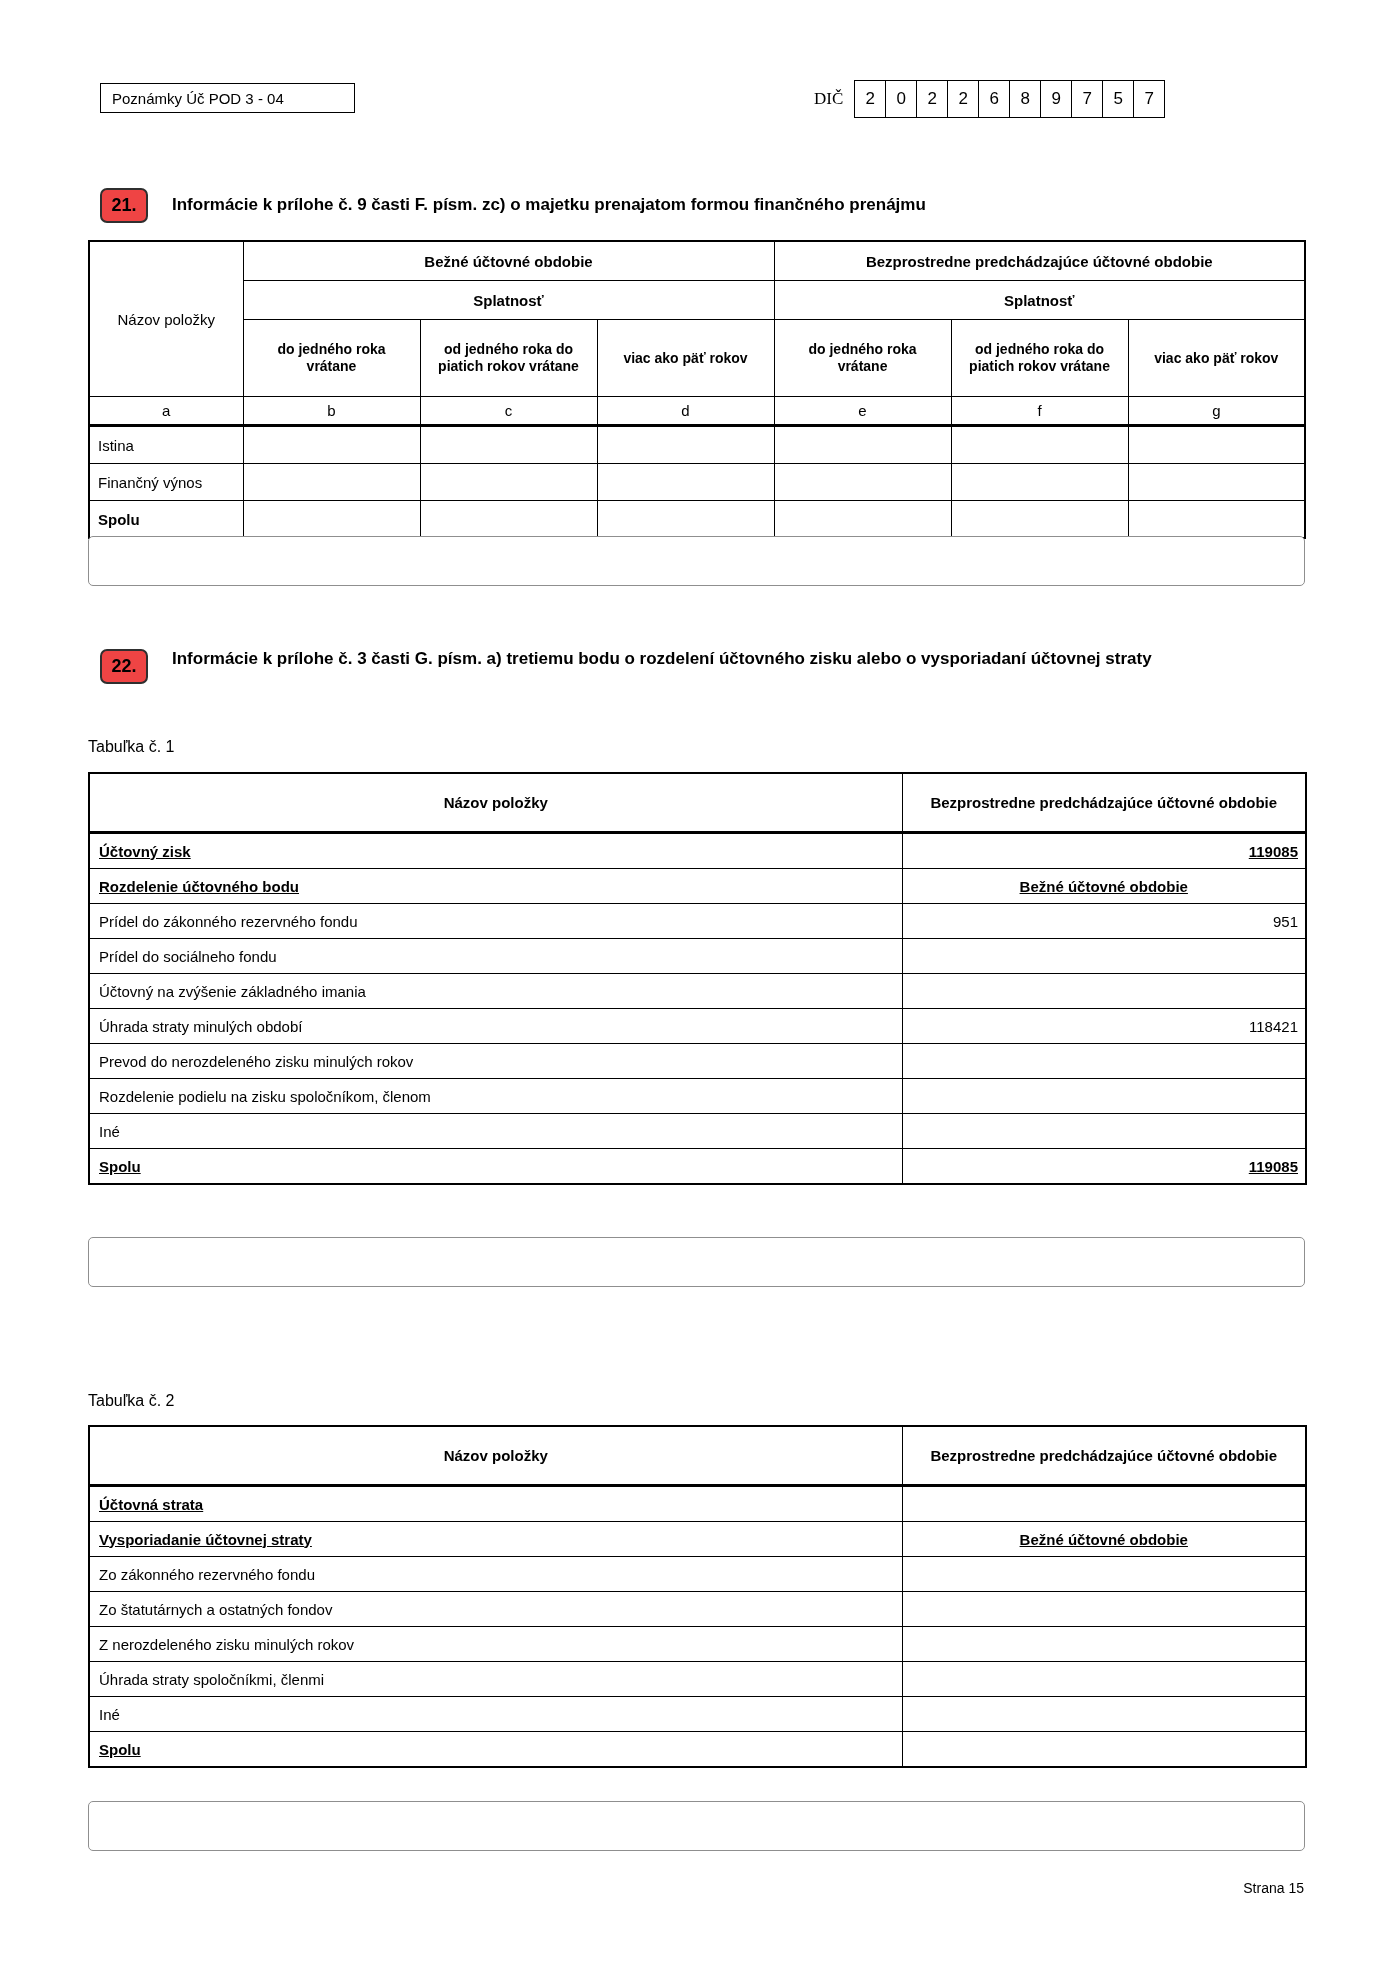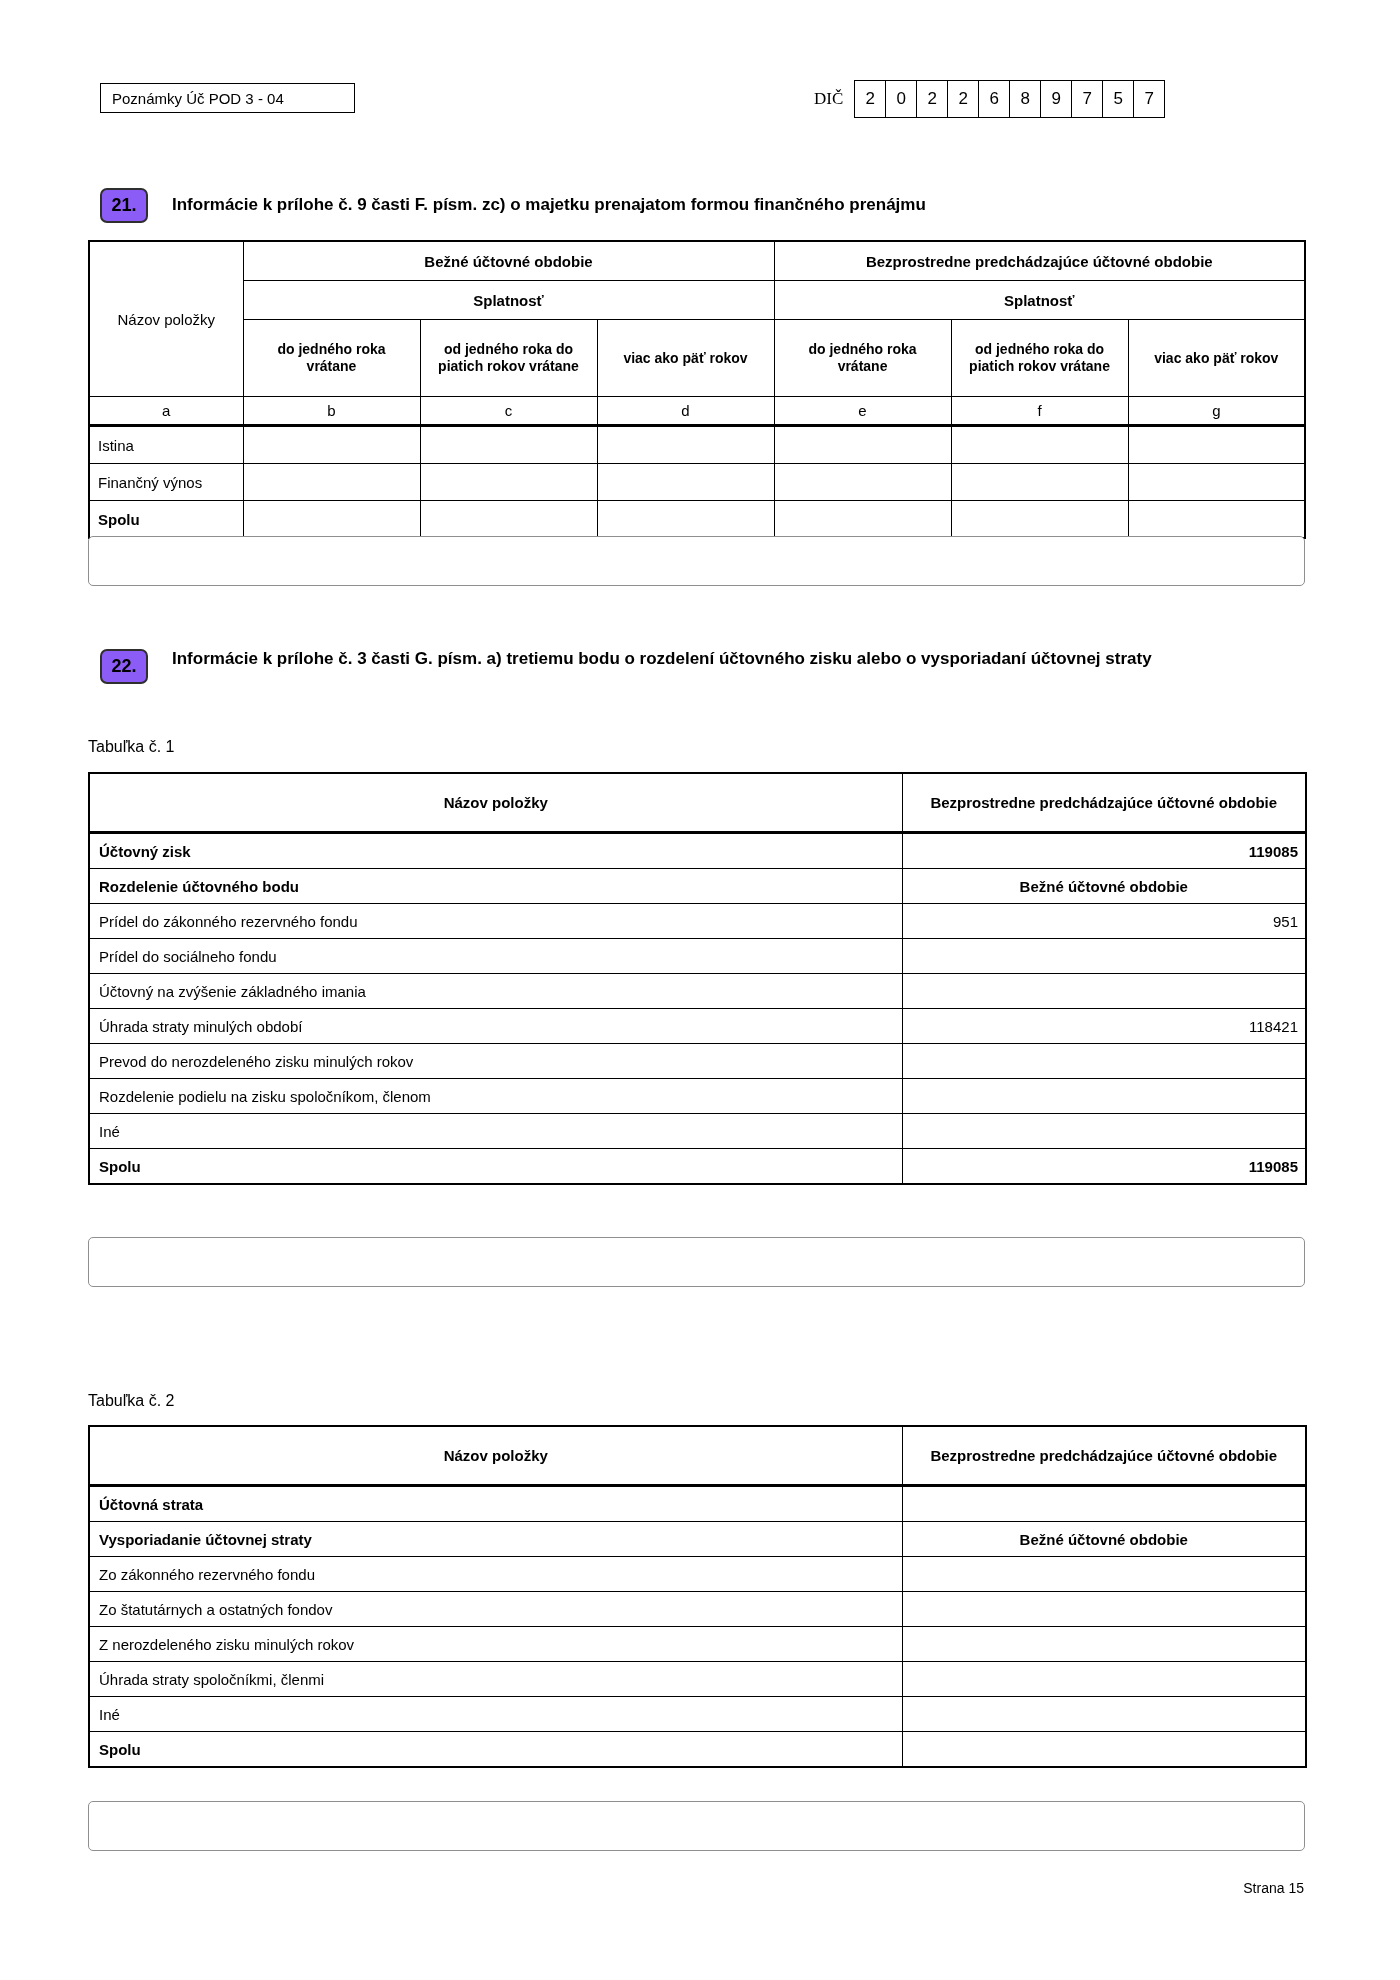--- a/index.html
+++ b/index.html
@@ -17,21 +17,21 @@
   .dic-label{font-family:"Liberation Serif",serif;font-size:17px;margin-right:11px;}
   .dic-cells{display:flex;}
   .dic-cell{
     width:30px;height:36px;border:1px solid #000;margin-left:-1px;
     display:flex;align-items:center;justify-content:center;font-size:17px;
   }
   .dic-cell:first-child{margin-left:0;}
   
   .sec-badge{
     position:absolute;left:100px;width:44px;height:31px;
-    background:#8b5cf6;border:2px solid #2f2f2f;border-radius:7px;
+    background:#ef4444;border:2px solid #2f2f2f;border-radius:7px;
     display:flex;align-items:center;justify-content:center;
     font-weight:700;font-size:18px;
   }
   #badge21{top:188px;}
   #badge22{top:649px;}
   .sec-title{position:absolute;left:172px;width:1160px;font-weight:700;font-size:17px;line-height:24px;}
   #title21{top:193px;}
   #title22{top:647px;}
   .tbl-caption{position:absolute;left:88px;font-size:16px;}
   #cap1{top:738px;}
@@ -54,21 +54,21 @@
   #t22a{top:772px;}
   #t22b{top:1425px;}
   .t22 .head td{
     height:55px;font-weight:700;font-size:15px;line-height:19px;
     text-align:center;vertical-align:middle;border-bottom:3px solid #000;
   }
   .t22 .r td{height:34px;font-size:15px;vertical-align:middle;}
   .t22 .r td.lbl{text-align:left;padding:0 9px;}
   .t22 .r td.val{text-align:right;padding:0 7px;}
   .t22 .r td.val.center{text-align:center;}
-  .t22 .r.bold td{font-weight:700;}
+  .t22 .r.bold td{font-weight:700;text-decoration:underline;}
   
   .note-box{
     position:absolute;left:88px;width:1215px;height:48px;
     border:1px solid #8f8f8f;border-radius:5px;background:#fff;
   }
   #boxA{top:536px;}
   #boxB{top:1237px;}
   #boxC{top:1801px;}
   
   .footer{position:absolute;right:96px;top:1880px;font-size:14px;}

